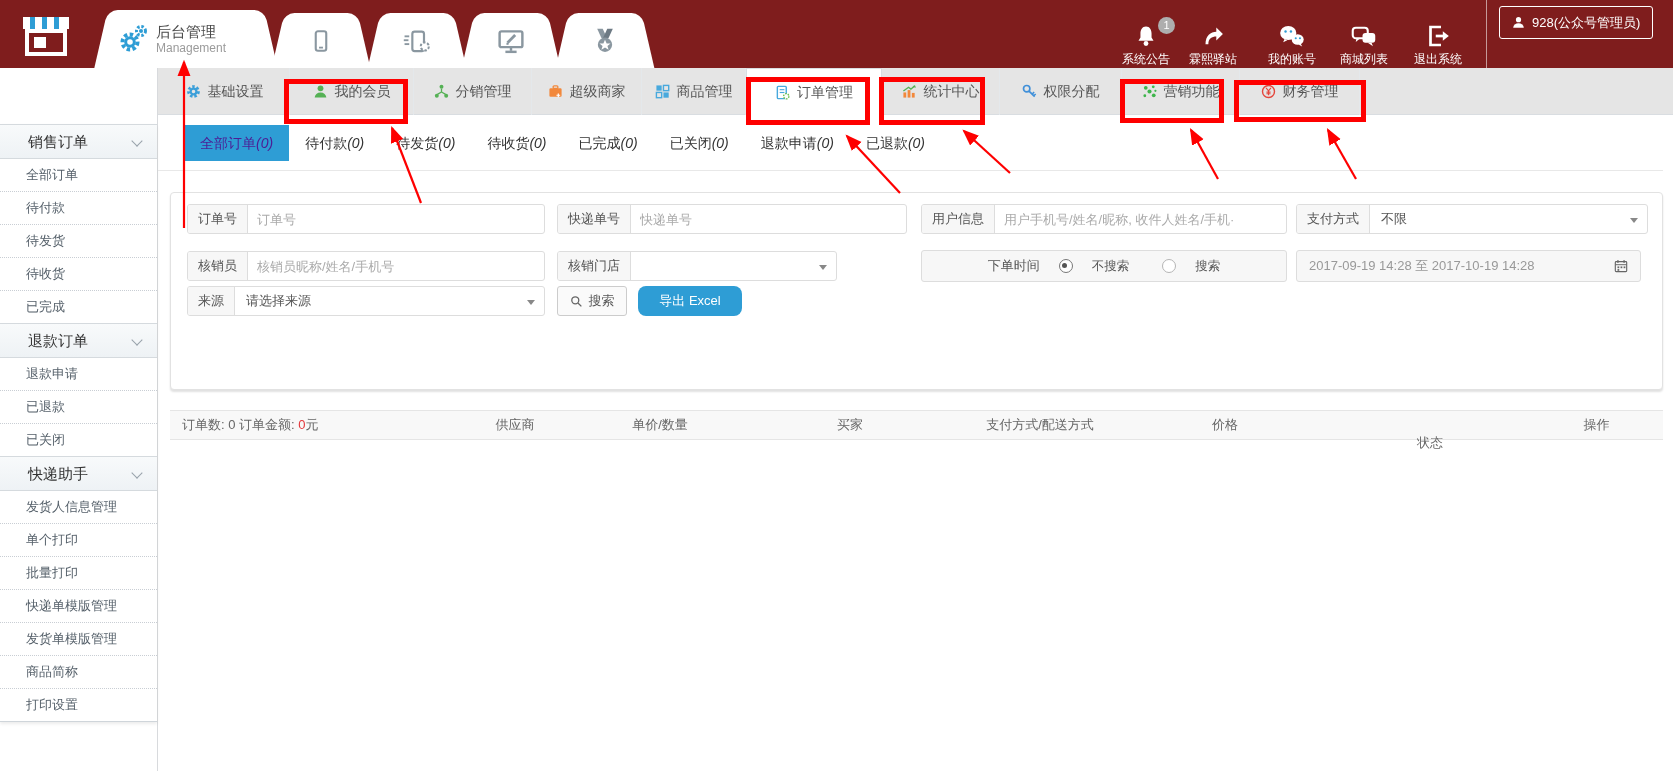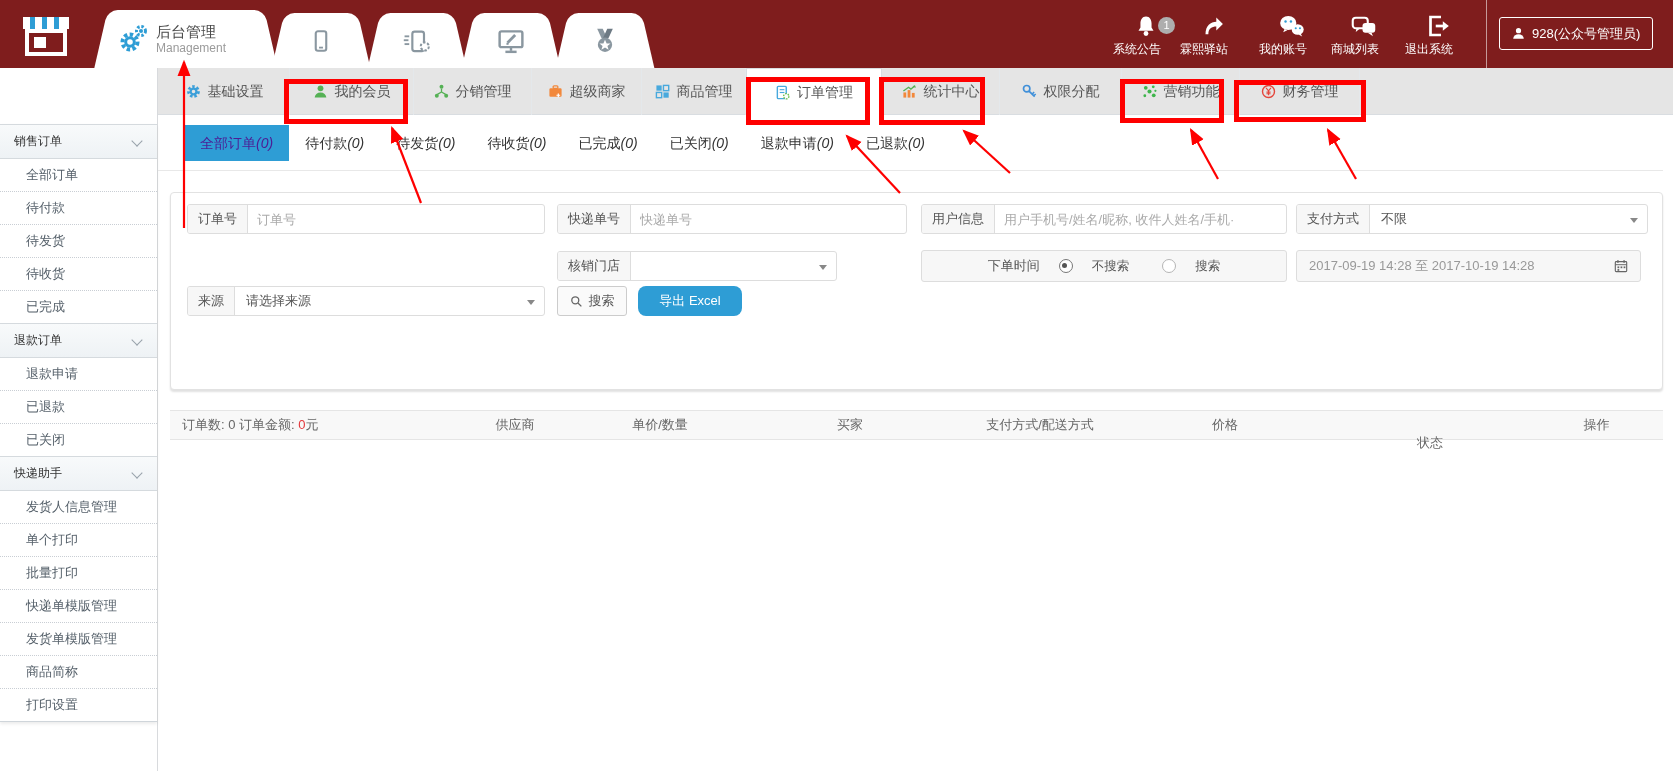--- a/index.html
+++ b/index.html
@@ -11,36 +11,36 @@
   .logo{position:absolute;left:20px;top:12px;}
   .wtab{position:absolute;bottom:0;background:#fff;border-radius:10px 10px 0 0;}
   .wtab::before{content:'';position:absolute;bottom:0;left:-11px;width:22px;height:100%;background:#fff;transform:skewX(-13deg);border-radius:10px 0 0 0;}
   .wtab::after{content:'';position:absolute;bottom:0;right:-11px;width:22px;height:100%;background:#fff;transform:skewX(13deg);border-radius:0 10px 0 0;}
   .wtab-main{left:112px;width:148px;height:58px;}
   .wtab-main .wtab-inner{position:relative;z-index:2;display:flex;align-items:center;height:100%;padding-left:6px;}
   .wtab-title{font-size:15px;color:#4a4a4a;line-height:19px;}
   .wtab-sub{font-size:12px;color:#9b9b9b;line-height:15px;}
   .wtab-small{width:64px;height:55px;}
   .wtab-small .wtab-inner{position:relative;z-index:2;display:flex;align-items:center;justify-content:center;height:100%;}
-  .qlink{position:absolute;top:10px;width:66px;text-align:left;cursor:pointer;}
+  .qlink{position:absolute;top:20px;width:66px;text-align:center;cursor:pointer;}
   .qlink .qicon{height:28px;display:flex;align-items:flex-end;justify-content:center;}
   .qlink .qlabel{margin-top:3px;font-size:12px;color:#fff;white-space:nowrap;}
   .qbadge{position:absolute;left:1158px;top:17px;width:17px;height:17px;border-radius:50%;background:#aeaeae;color:#fff;font-size:11px;line-height:17px;text-align:center;}
   .hdr-divider{position:absolute;left:1486px;top:0;width:1px;height:68px;background:rgba(255,255,255,.55);}
-  .user-badge{position:absolute;left:1499px;top:17px;height:31px;padding:0 12px;border:1px solid #fff;border-radius:3px;display:flex;align-items:center;gap:7px;color:#fff;font-size:13px;cursor:pointer;}
+  .user-badge{position:absolute;left:1499px;top:6px;height:31px;padding:0 12px;border:1px solid #fff;border-radius:3px;display:flex;align-items:center;gap:7px;color:#fff;font-size:13px;cursor:pointer;}
 
   
   .nav-bar{position:absolute;left:158px;top:68px;width:1515px;height:47px;background:#e5e5e5;border-bottom:1px solid #d9dde1;display:flex;padding-left:2px;box-sizing:border-box;}
   .nav-item{height:47px;display:flex;align-items:center;justify-content:center;gap:7px;font-size:14px;color:#555;border-right:1px solid #e4e8eb;cursor:pointer;box-sizing:border-box;}
   .nav-item.active{background:#fff;border:1px solid #d9dde1;border-bottom:none;height:48px;z-index:2;}
 
   
   .side-line{position:absolute;left:157px;top:68px;width:1px;height:703px;background:#d8dadd;}
   .sidebar{position:absolute;left:0;top:124px;width:157px;background:#fff;border-bottom:1px solid #cfd5da;box-shadow:0 2px 3px rgba(0,0,0,.08);}
-  .sgroup-hd{position:relative;height:33px;line-height:33px;padding-left:14px;font-size:12px;color:#333;background:linear-gradient(#f8fafb,#eef2f5);border-top:1px solid #d5dade;border-bottom:1px solid #d5dade;cursor:pointer;}
+  .sgroup-hd{position:relative;height:33px;line-height:33px;padding-left:28px;font-size:15px;color:#333;background:linear-gradient(#f8fafb,#eef2f5);border-top:1px solid #d5dade;border-bottom:1px solid #d5dade;cursor:pointer;}
   .sgroup-hd .chev{position:absolute;right:16px;top:12px;width:7px;height:7px;border-right:1.5px solid #98a2ab;border-bottom:1.5px solid #98a2ab;transform:rotate(45deg);}
   .sitem{height:32px;line-height:32px;padding-left:26px;font-size:13px;color:#55606a;border-bottom:1px dotted #c9ced4;cursor:pointer;}
   .sitem:last-child{border-bottom:none;}
 
   
   .order-tabs{position:absolute;left:158px;top:115px;width:1515px;height:55px;display:flex;align-items:center;padding-left:10px;box-sizing:border-box;}
   .otab{padding:0 16px;height:36px;line-height:36px;font-size:14px;color:#333;cursor:pointer;white-space:nowrap;}
   .otab .cnt{font-style:italic;}
   .otab.active{background:#2e9dd5;color:#4c1d95;margin-left:16px;}
   .tabs-rule{position:absolute;left:158px;top:170px;width:1505px;height:1px;background:#e8e8e8;}
@@ -388,20 +388,24 @@
     <div class="fgroup" style="left:750px;top:11px;width:366px;">
       <span class="flabel">用户信息</span>
       <input placeholder="用户手机号/姓名/昵称, 收件人姓名/手机·" style="">
     </div>
     <div class="fgroup" style="left:1125px;top:11px;width:352px;">
       <span class="flabel">支付方式</span>
       <span class="fvalue">不限</span>
       <span class="caret"></span>
     </div>
 
+    <div class="fgroup" style="left:16px;top:58px;width:358px;">
+      <span class="flabel">核销员</span>
+      <input placeholder="核销员昵称/姓名/手机号" style="">
+    </div>
     <div class="fgroup" style="left:386px;top:58px;width:280px;">
       <span class="flabel">核销门店</span>
       <span class="fvalue"></span>
       <span class="caret"></span>
     </div>
     <div class="gbox" style="left:750px;top:57px;width:366px;height:32px;justify-content:center;gap:19px;">
       <span>下单时间</span>
       <span class="radio checked"></span>
       <span style="font-size:12.5px;">不搜索</span>
       <span class="radio" style="margin-left:14px;"></span>

